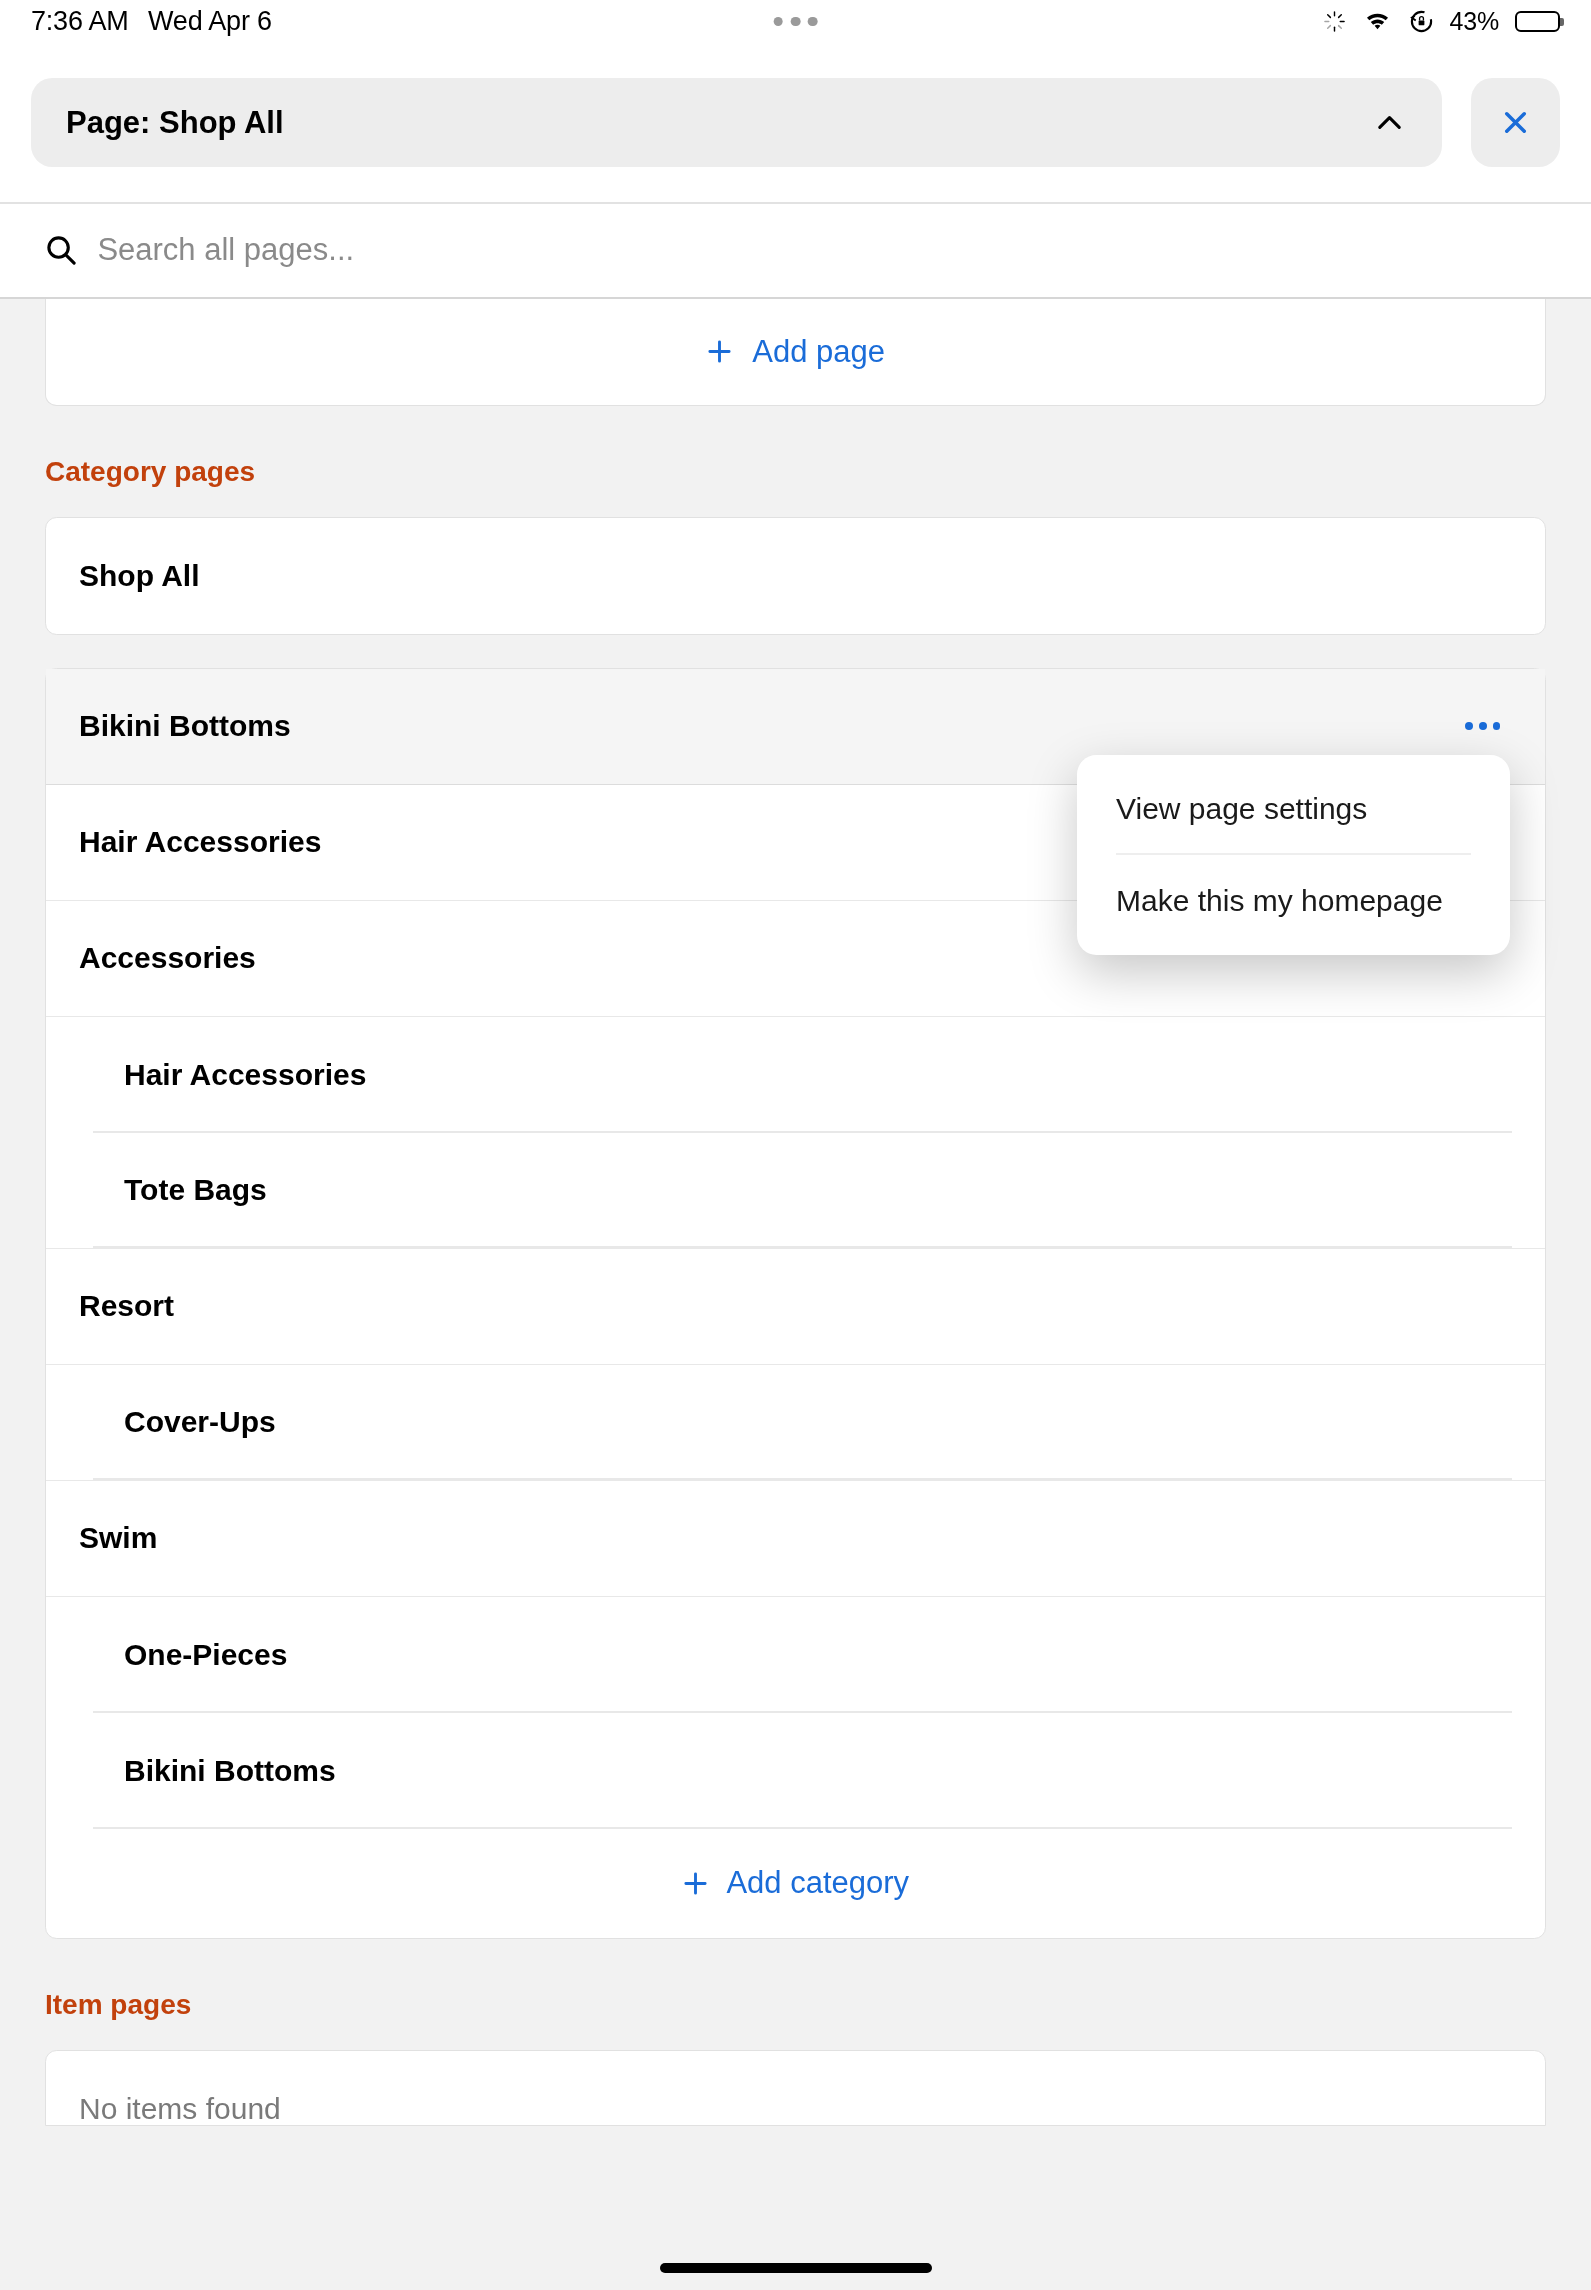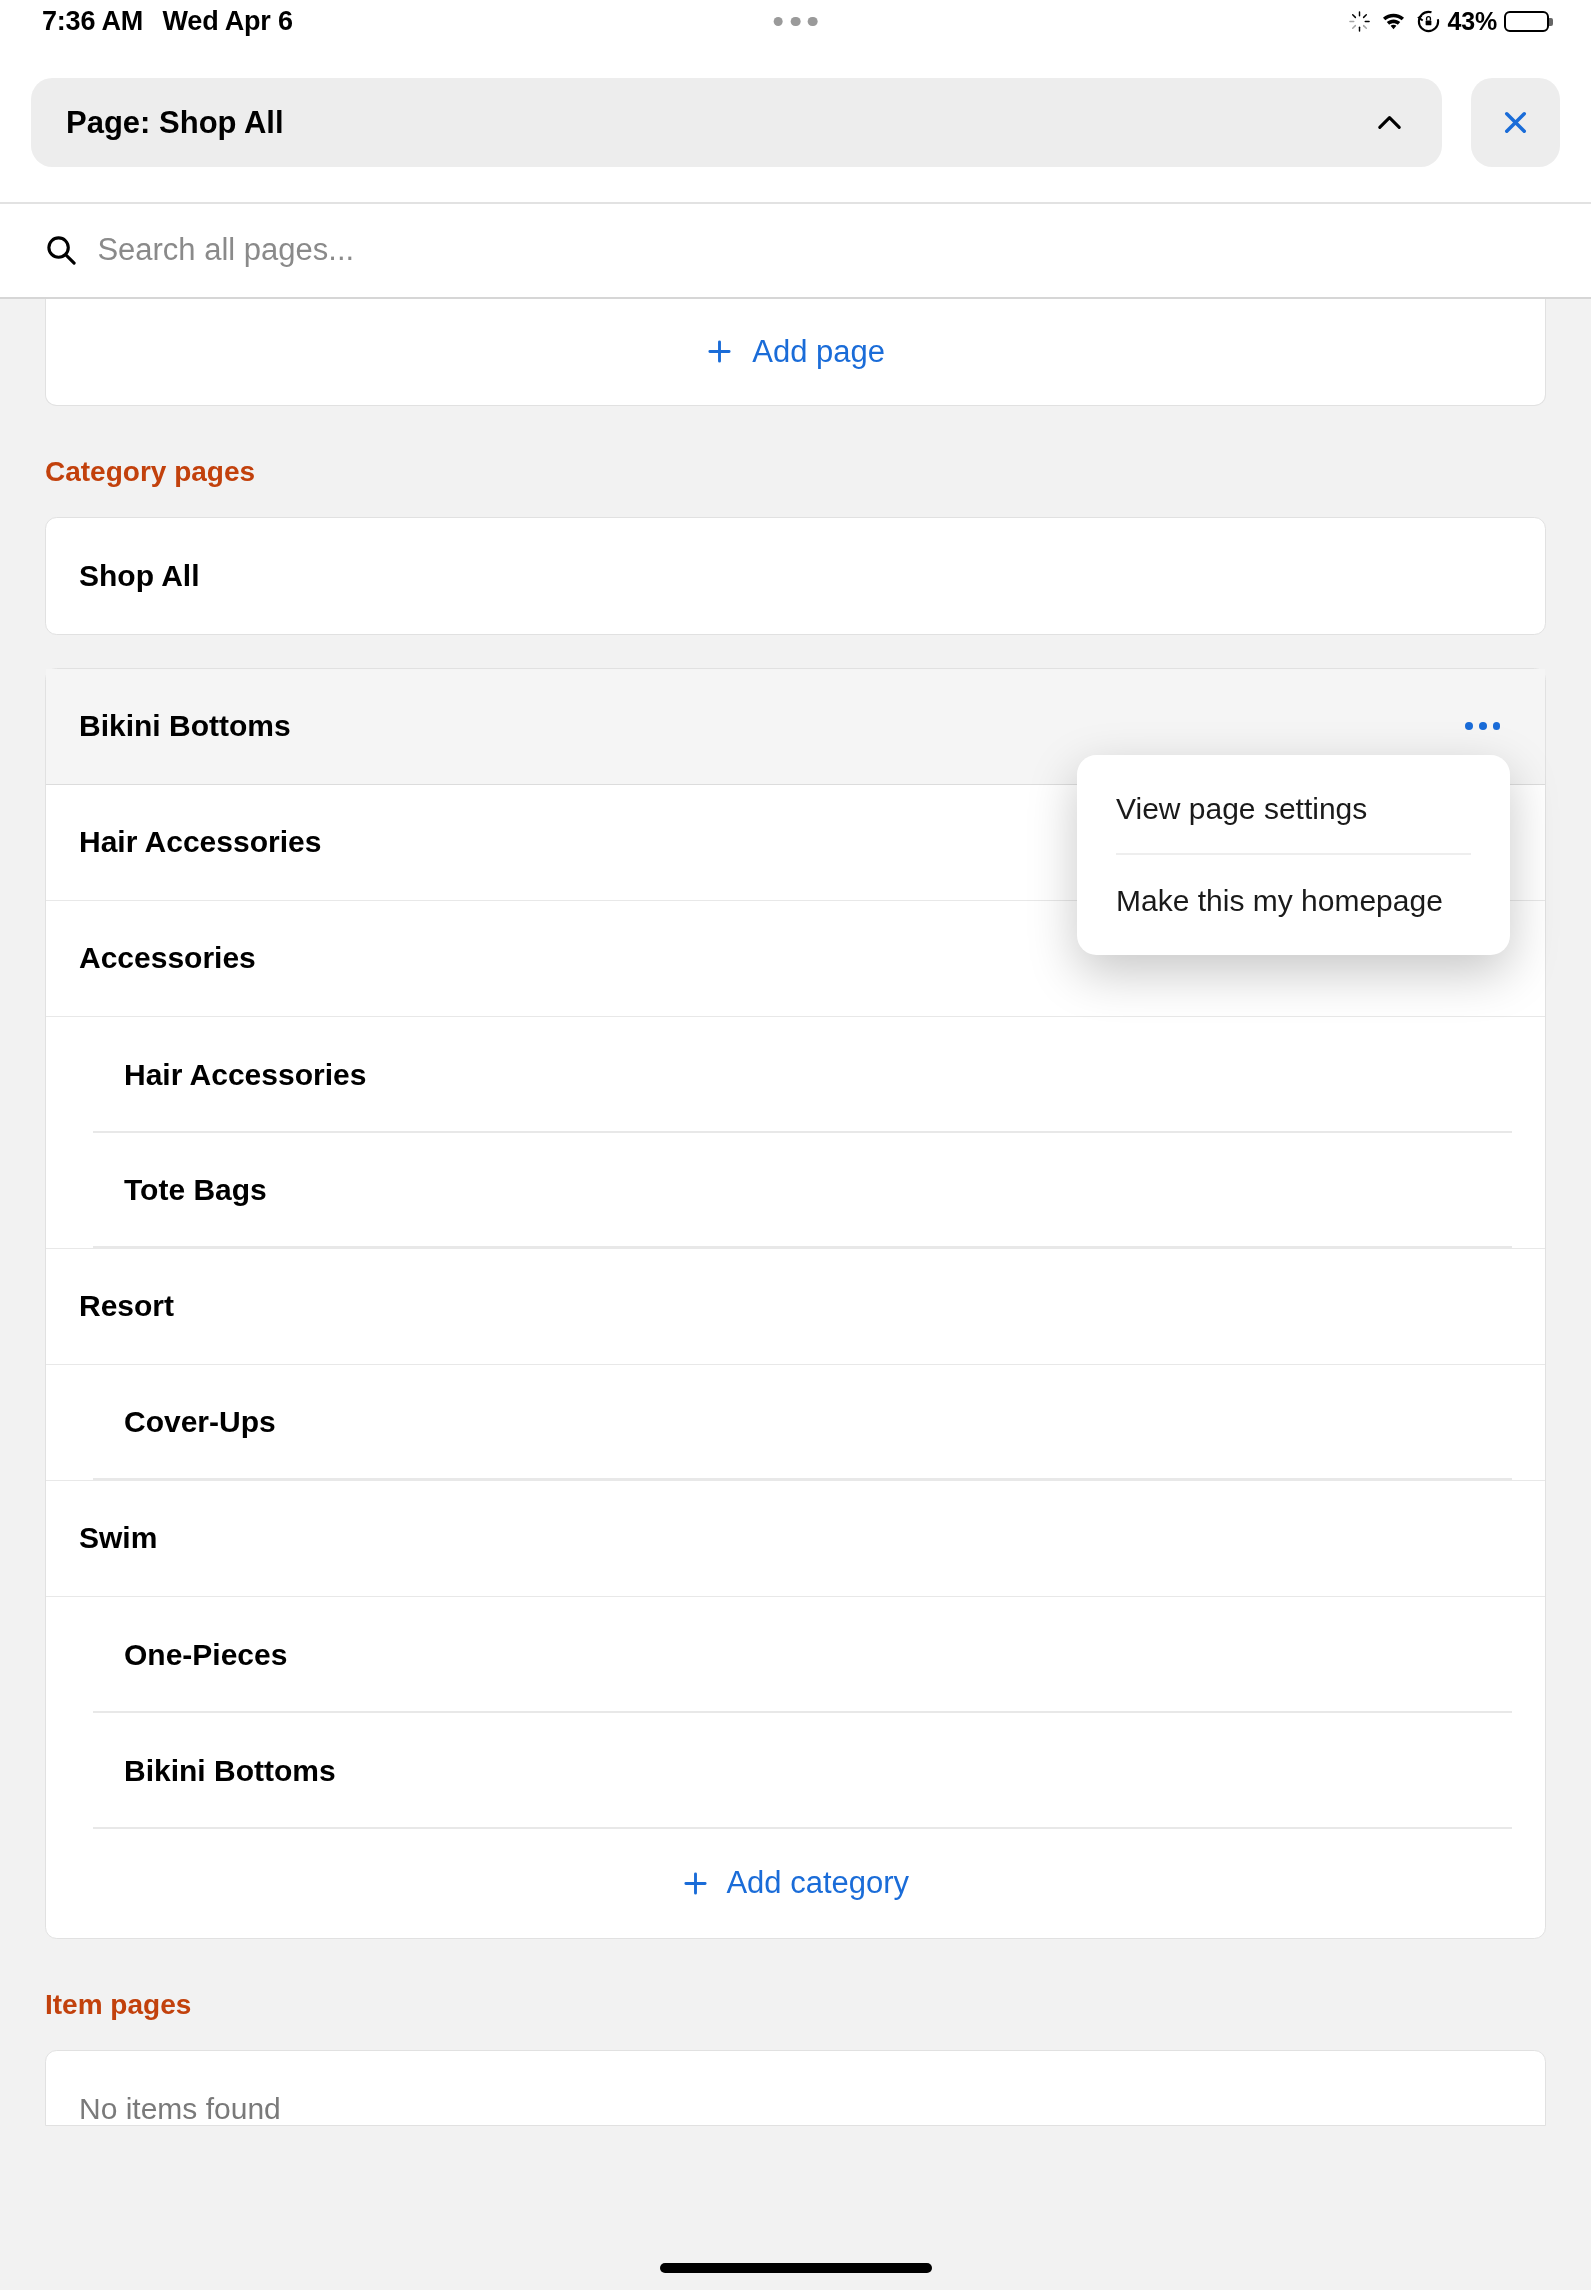--- a/index.html
+++ b/index.html
@@ -1,23 +1,23 @@
 <!DOCTYPE html>
 <html><head>
   <meta charset="utf-8">
   <style>
     * { margin: 0; padding: 0; box-sizing: border-box; font-family: -apple-system, BlinkMacSystemFont, 'Segoe UI', Helvetica, Arial, sans-serif; }
     body { width: 1591px; height: 2290px; background: #fff; overflow: hidden; position: relative; }
 
     
-    .status-bar { height: 43px; display: flex; align-items: center; padding: 0 42px; font-size: 27px; font-weight: 700; letter-spacing: -0.2px; text-align: right; }
+    .status-bar { height: 43px; display: flex; align-items: center; padding: 0 31px; font-size: 27px; font-weight: 400; letter-spacing: -0.2px; text-align: right; }
     .status-left { display: flex; gap: 19.4px; align-items: center; }
     .status-center { position: absolute; left: 50%; transform: translateX(-50%); display: flex; gap: 7.8px; }
     .status-center .d { width: 9.7px; height: 9.7px; background: #9a9a9a; border-radius: 50%; }
-    .status-right { margin-left: auto; display: flex; align-items: center; gap: 7px; font-size: 25px; }
+    .status-right { margin-left: auto; display: flex; align-items: center; gap: 16px; font-size: 25px; }
     .wifi { display: inline-flex; }
     .battery { display: inline-flex; align-items: center; gap: 3.9px; }
     .battery-body { width: 45px; height: 21.3px; border: 2.4px solid #000; border-radius: 5.8px; padding: 1.9px; display: inline-block; position: relative; }
     .battery-body::after { content: ''; position: absolute; right: -5.8px; top: 4.9px; width: 3.4px; height: 7.8px; background: #000; border-radius: 0 1.9px 1.9px 0; opacity: 0.6; }
     .battery-fill { width: 43%; height: 100%; background: #000; border-radius: 1.9px; }
 
     
     .header-row { display: flex; gap: 29px; padding: 35px 31px; align-items: center; }
     .header-pill { flex: 1; background: #ededed; border-radius: 21.3px; height: 89px; display: flex; align-items: center; padding: 0 35px; }
     .header-pill .title { font-size: 31px; font-weight: 700; }

